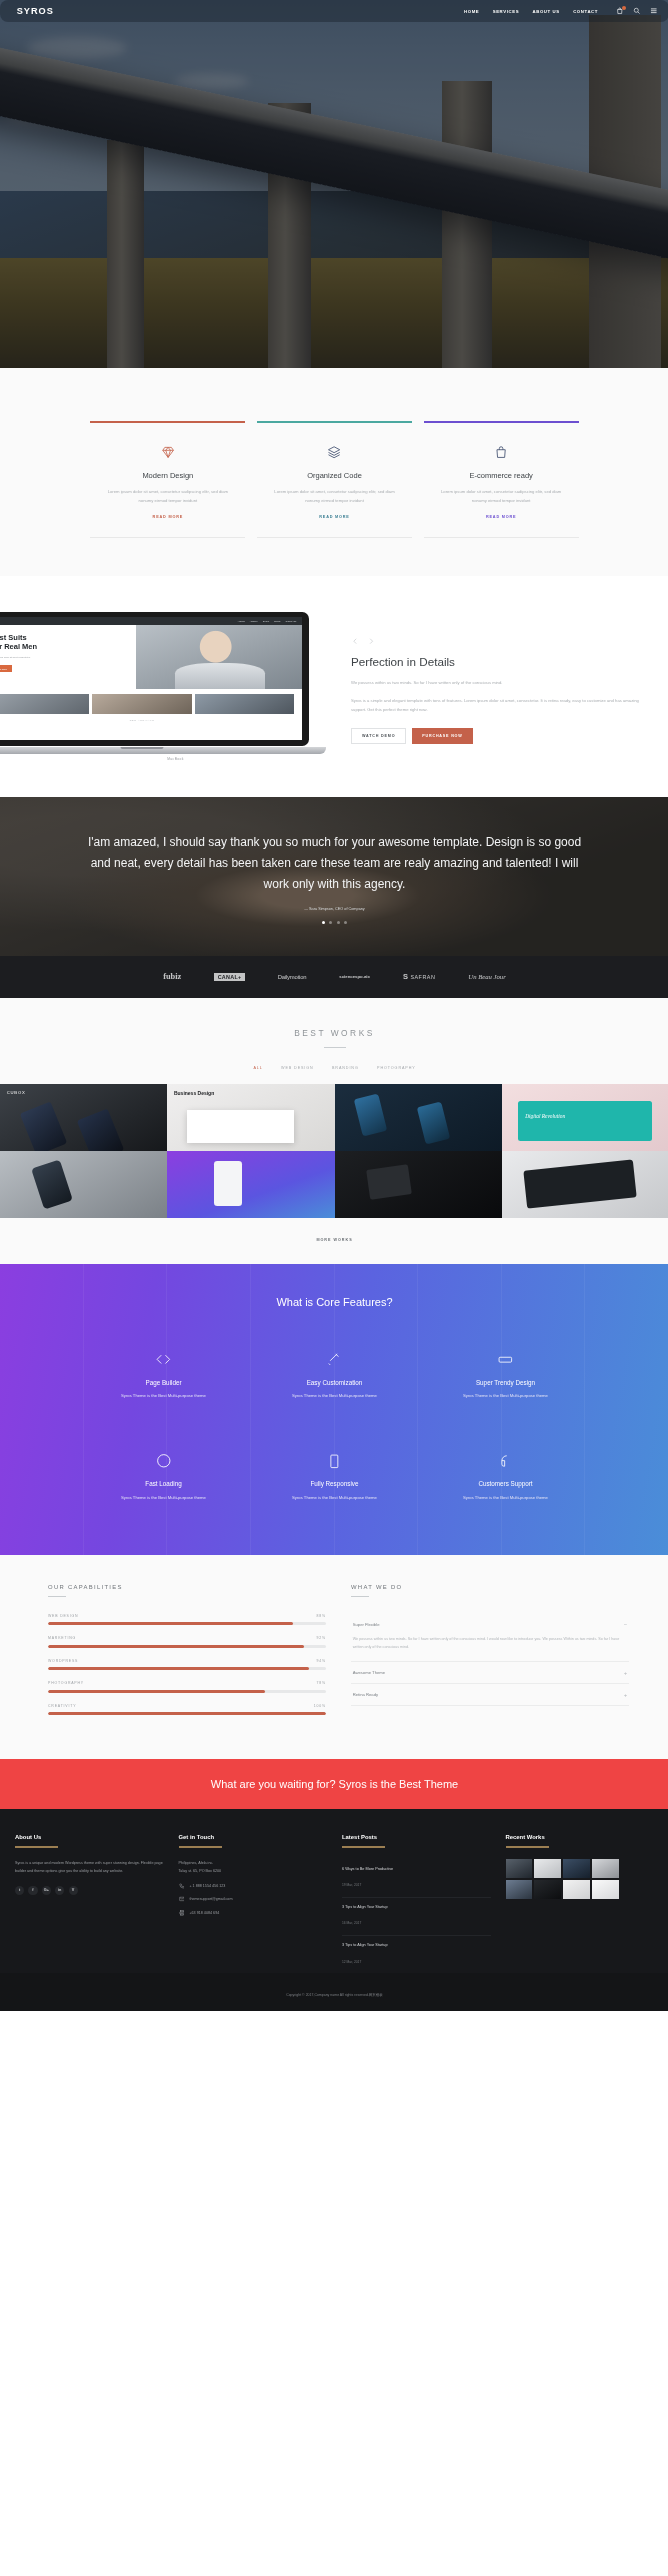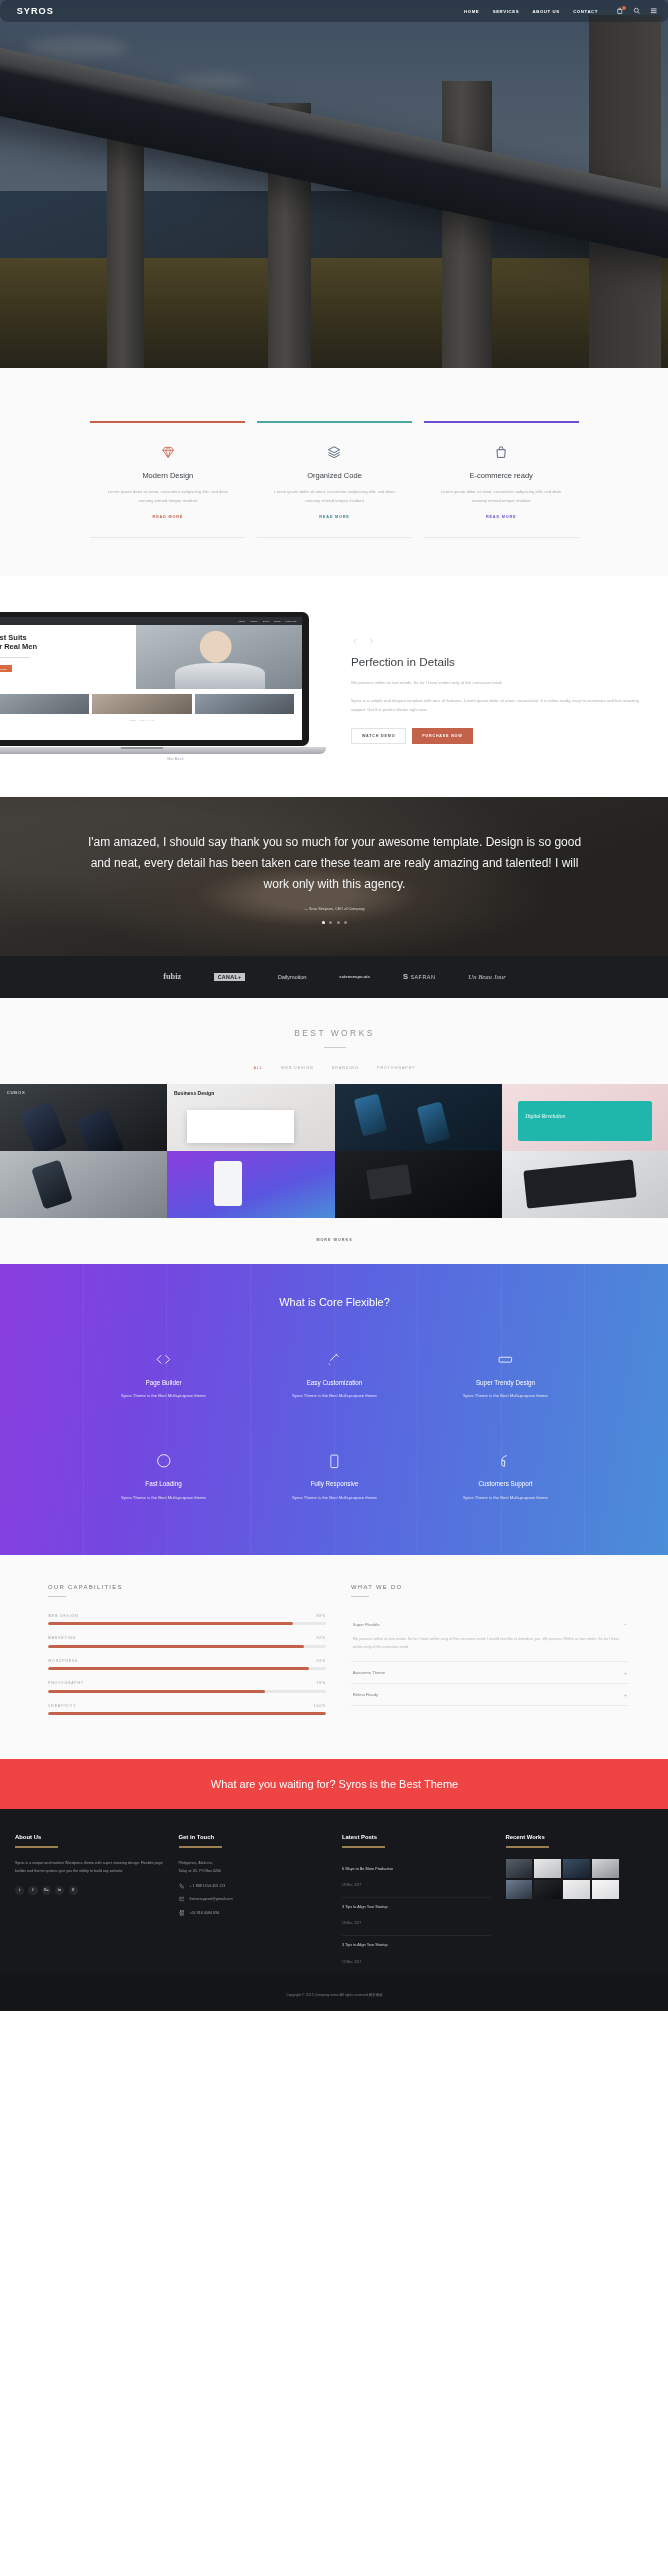--- a/index.html
+++ b/index.html
@@ -472,21 +472,21 @@
     <div class="core-stripes">
       <i></i>
         <i></i>
         <i></i>
         <i></i>
         <i></i>
         <i></i>
         <i></i>
         <i></i>
     </div>
-    <h2>What is Core Flexible?</h2>
+    <h2>What is Core Features?</h2>
 
     <div class="crow">
       <div class="ccol">
         <div class="cicon">
           <svg width="16.7" height="16.7" viewBox="0 0 24 24" fill="none" stroke="#fff" stroke-width="1.2">
               <path d="M9 6 3 12l6 6"></path>
               <path d="M15 6l6 6-6 6"></path>
             </svg>
         </div>
         <h3>Page Builder</h3>

